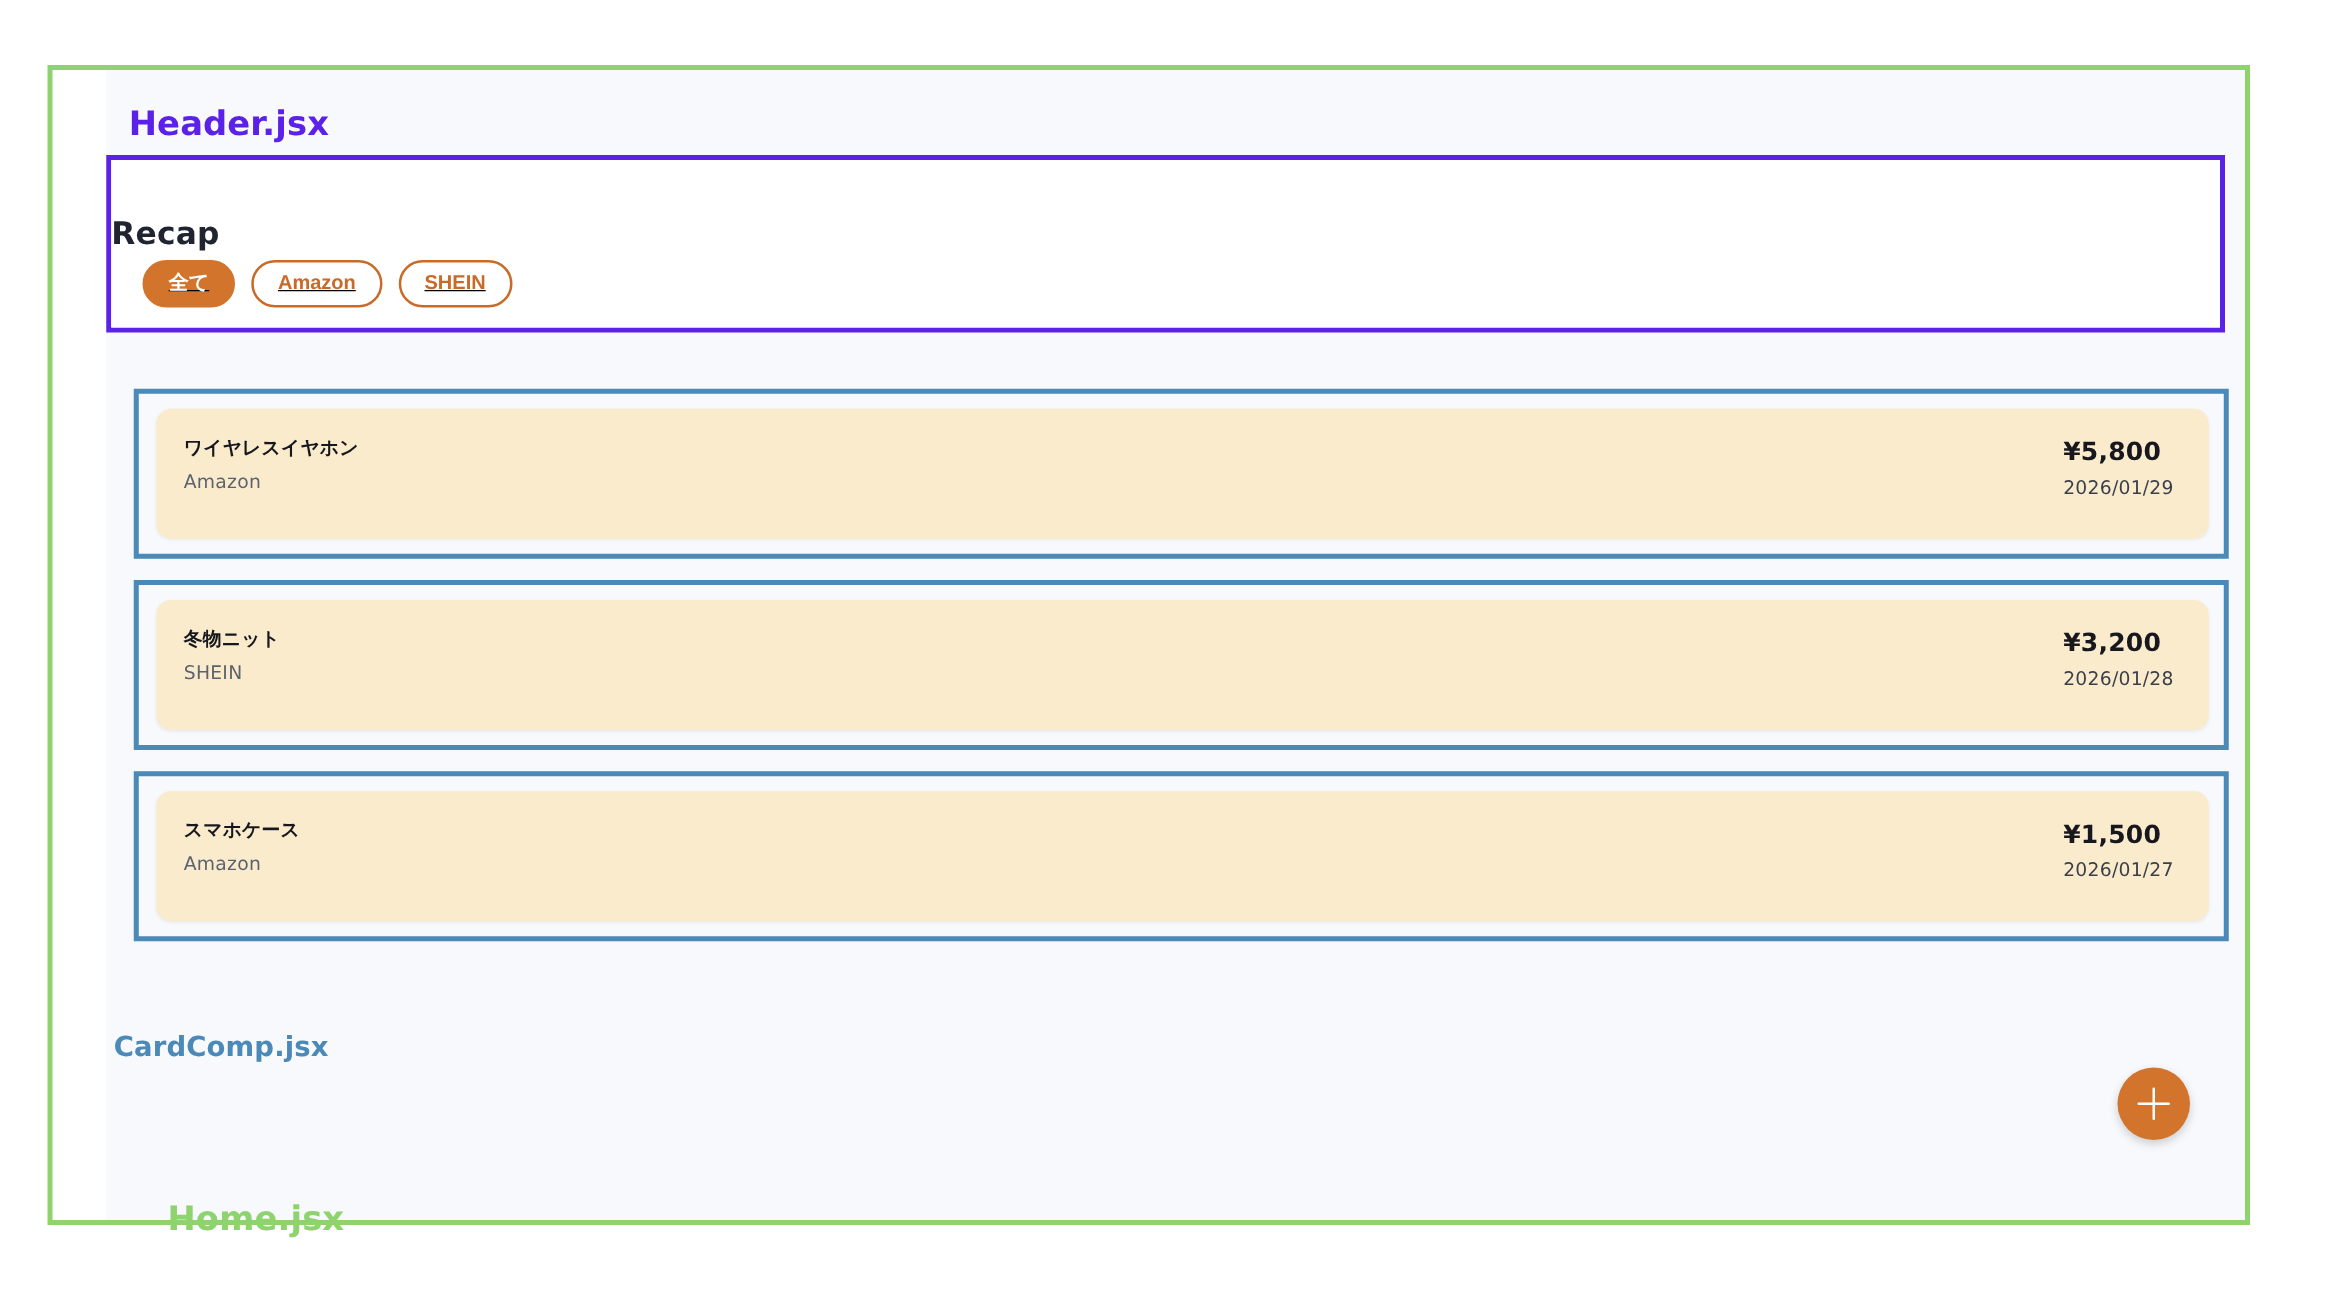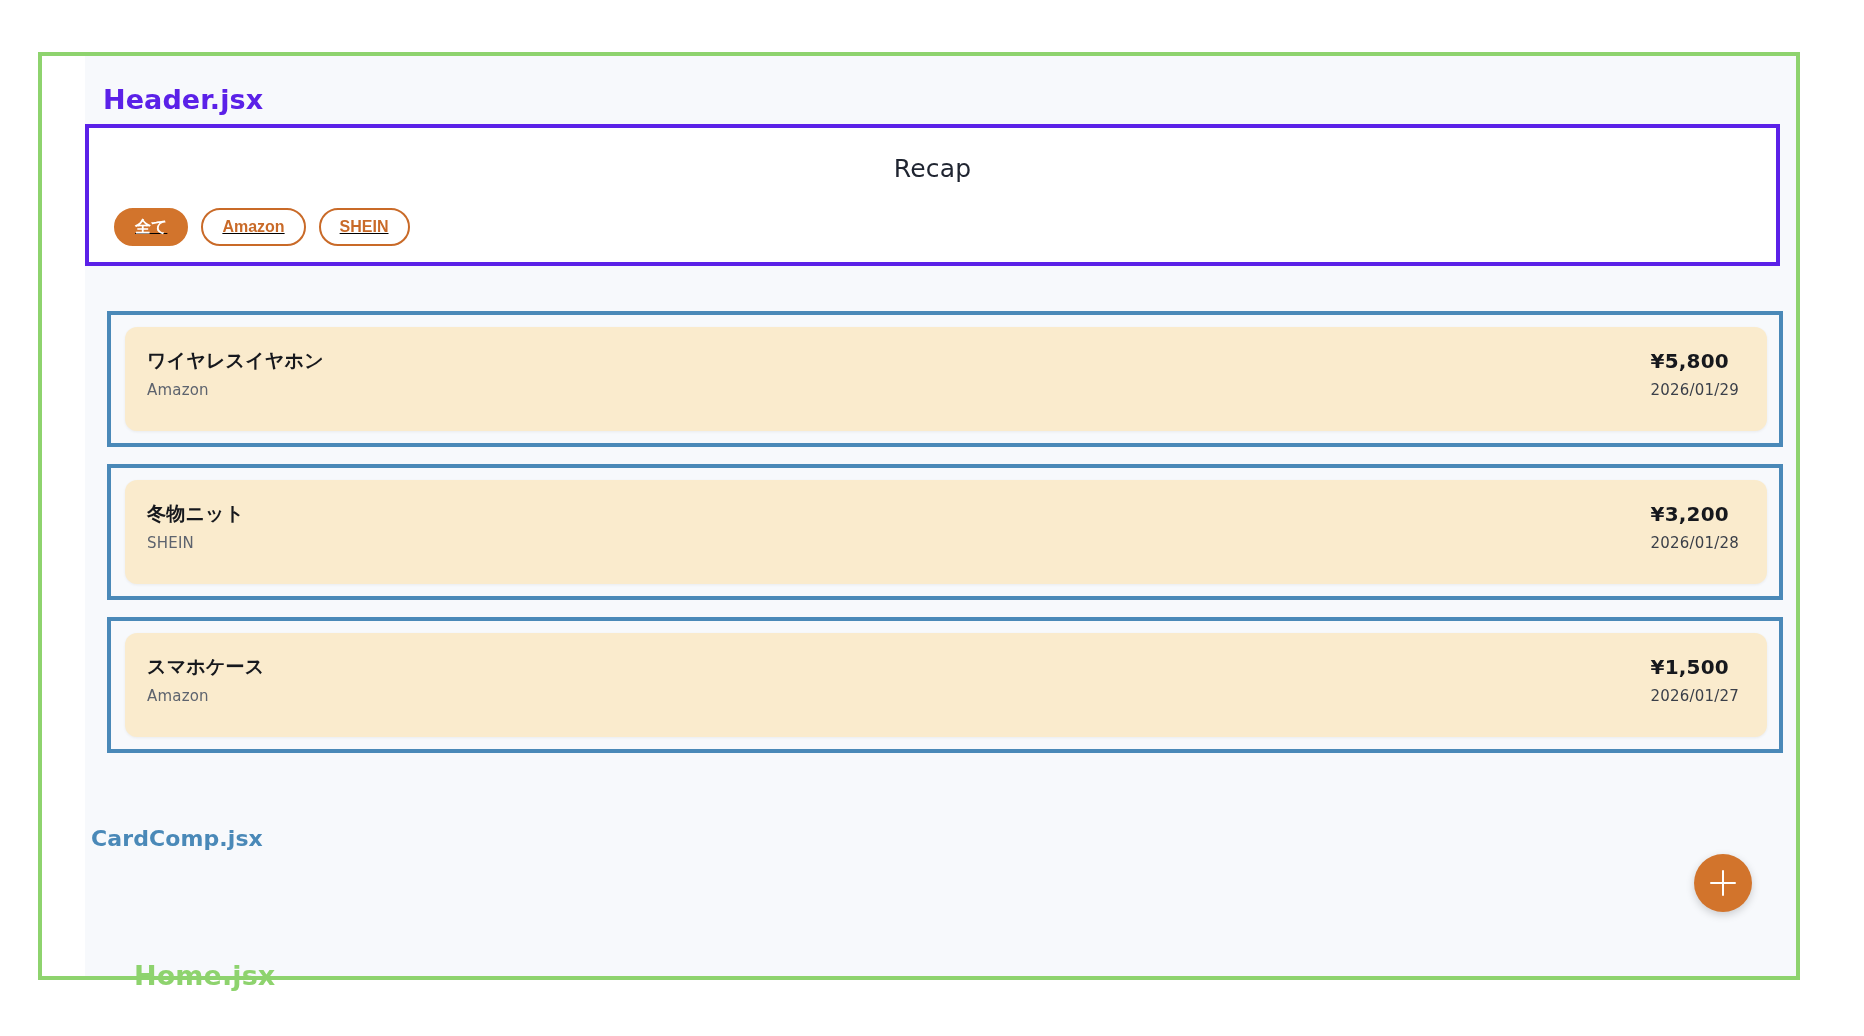--- a/index.html
+++ b/index.html
@@ -82,24 +82,24 @@
     position: relative;
     width: 100%;
     height: 100%;
     background: #ffffff;
   }
 
   .header-title {
     position: absolute;
     left: 0;
     right: 0;
-    top: 26px;
-    text-align: center;
+    top: 44px;
+    text-align: left;
     font-size: 25px;
-    font-weight: 400;
+    font-weight: 700;
     color: #1f2430;
     letter-spacing: 0.2px;
   }
 
   .chip-row {
     position: absolute;
     left: 25px;
     top: 80px;
     display: flex;
     gap: 13px;
@@ -156,21 +156,21 @@
     box-shadow: 0 1px 3px rgba(0,0,0,0.06);
   }
 
   .card-left {
     position: absolute;
     left: 22px;
     top: 22px;
   }
 
   .card-title {
-    font-size: 19px;
+    font-size: 15px;
     font-weight: 700;
     color: #16181d;
     letter-spacing: 0.2px;
     line-height: 1.25;
   }
 
   .card-shop {
     margin-top: 8px;
     font-size: 15px;
     font-weight: 400;

